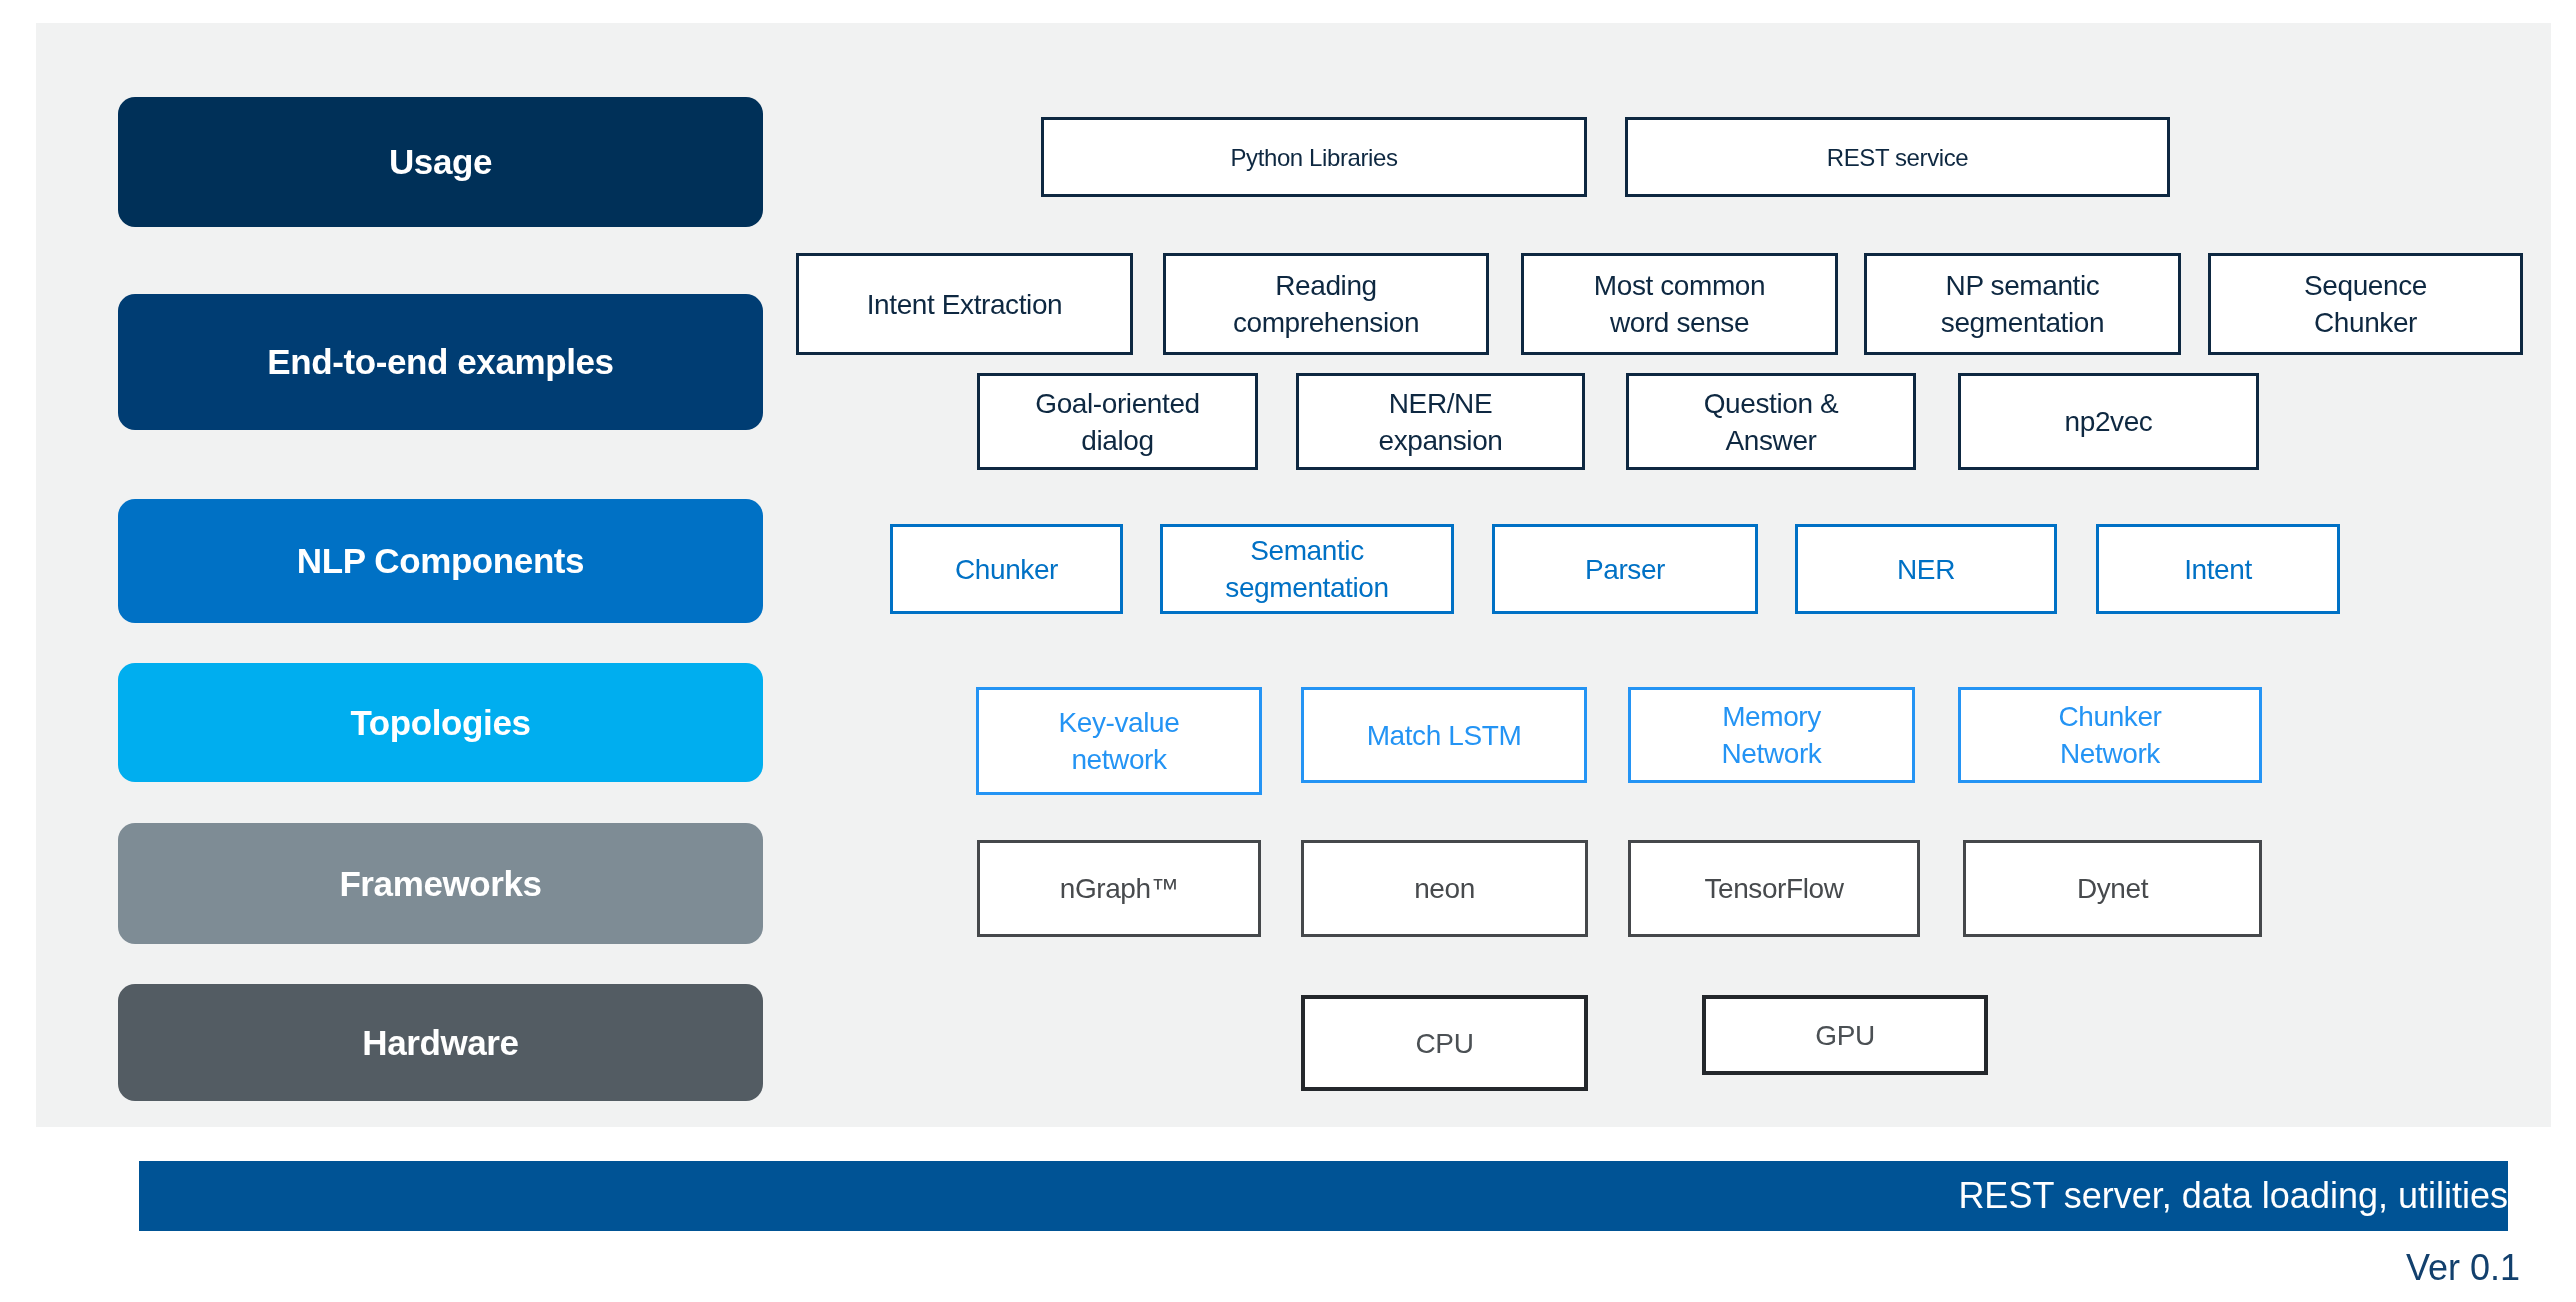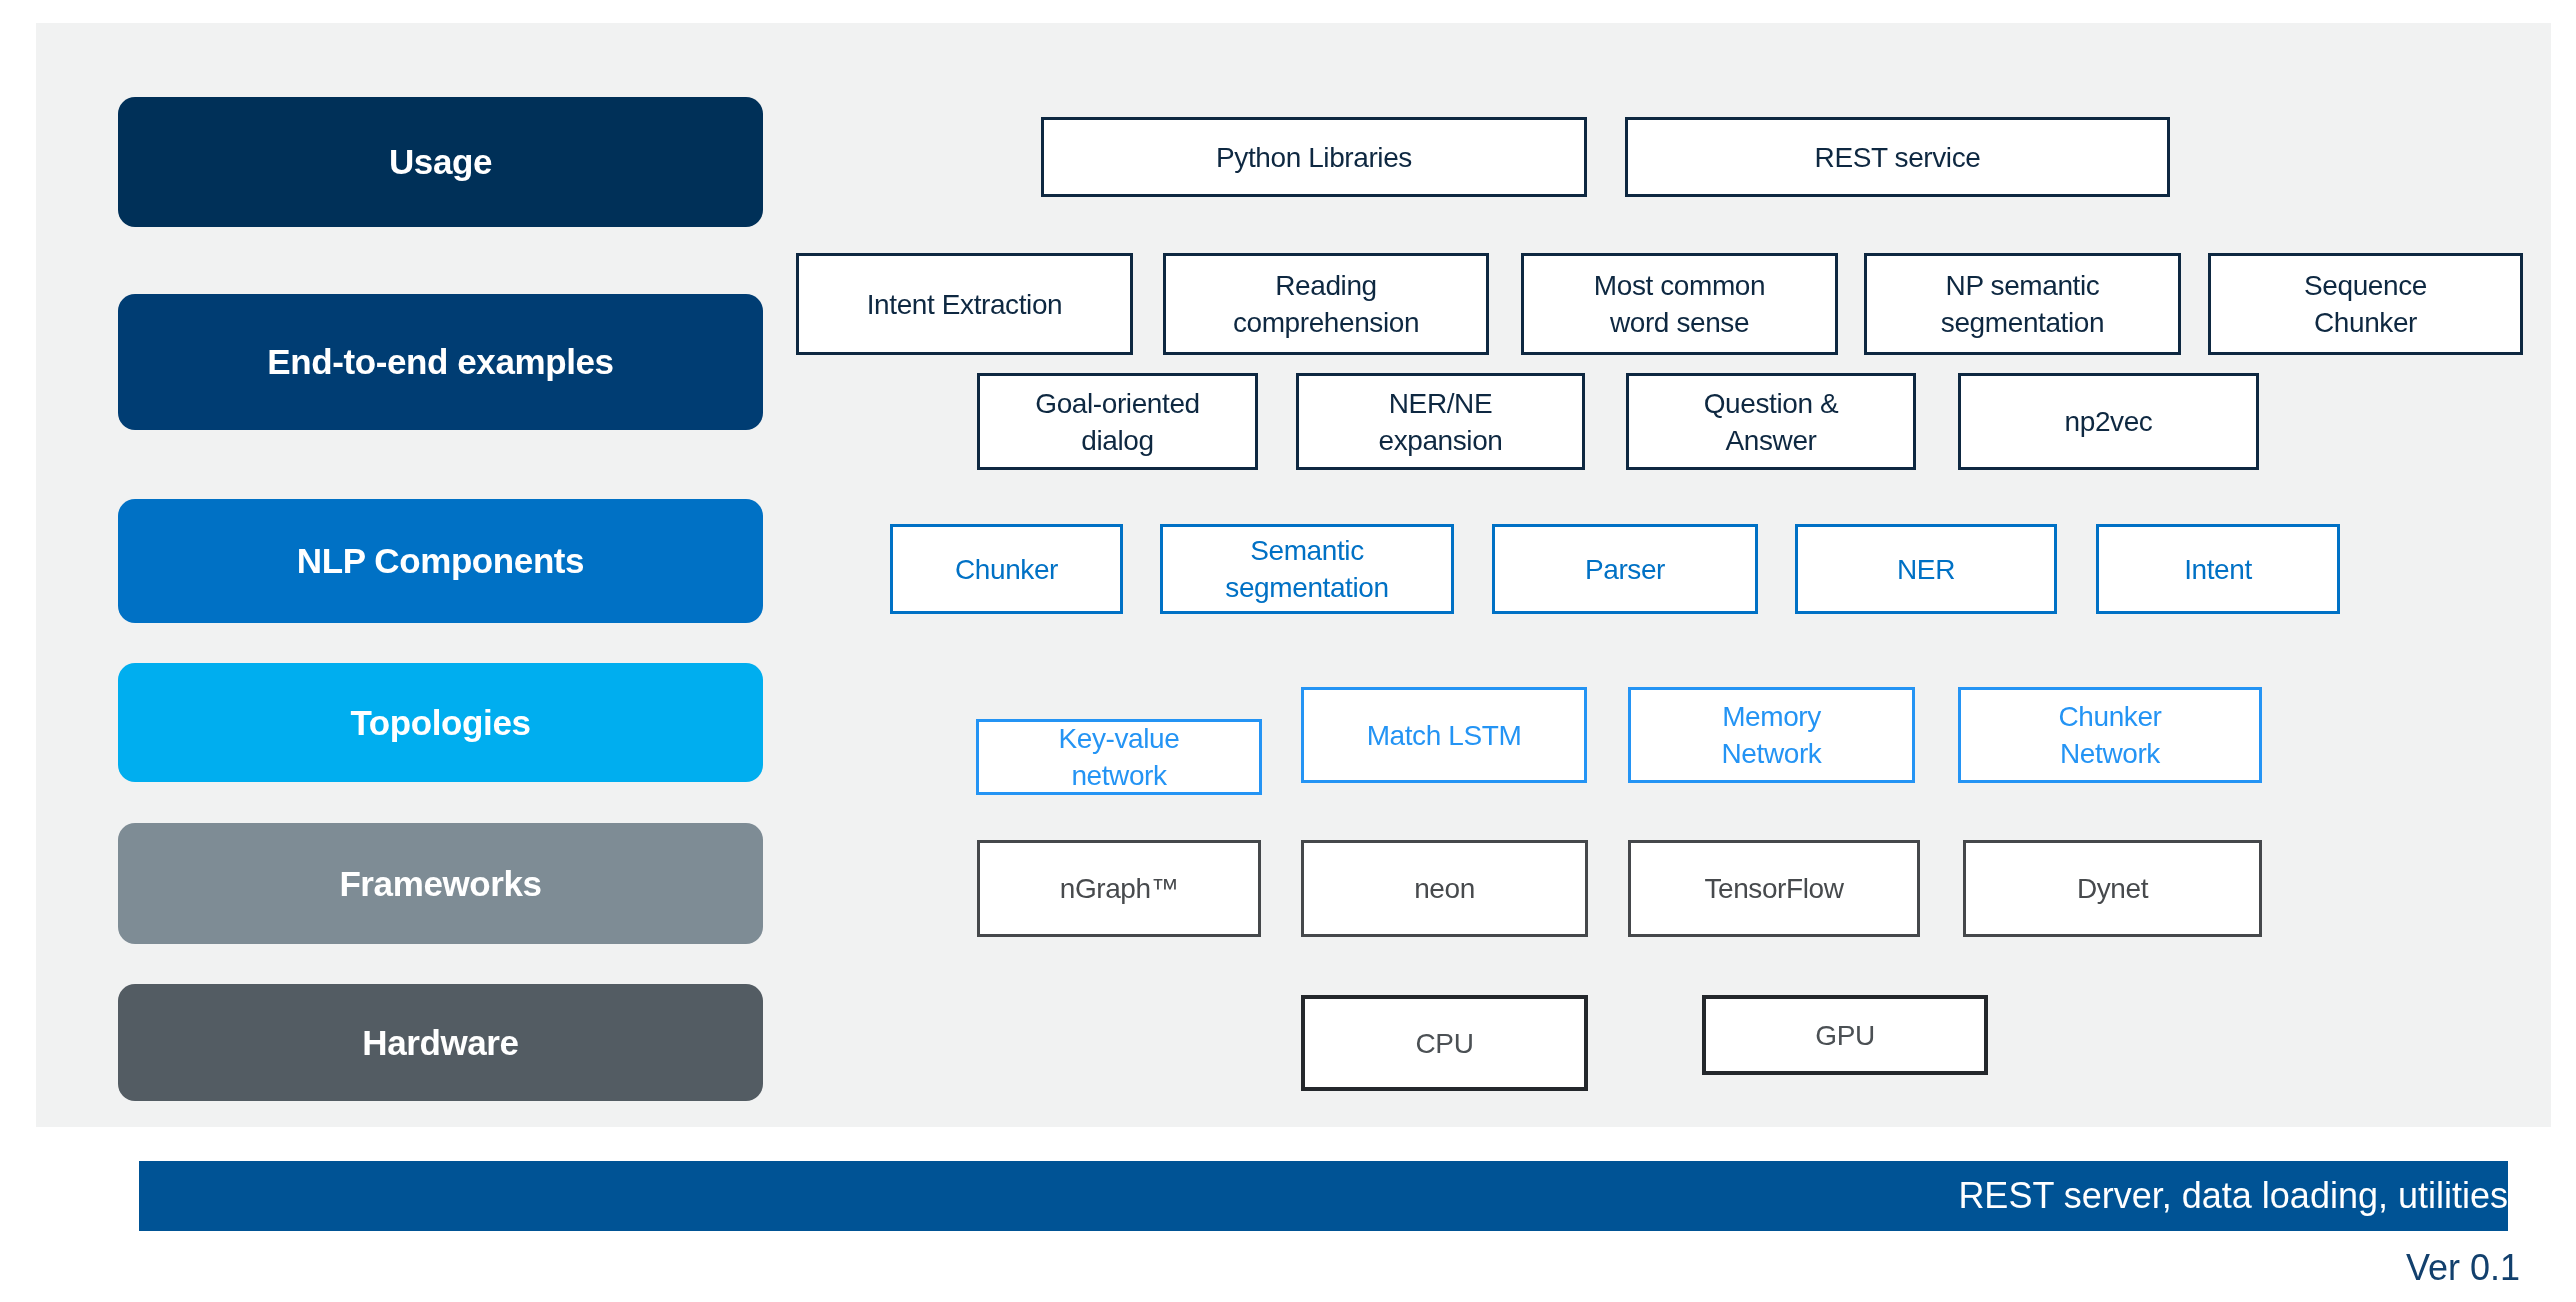--- a/index.html
+++ b/index.html
@@ -58,21 +58,21 @@
     line-height: 37px;
     letter-spacing: -0.4px;
     box-sizing: border-box;
   }
   .box .ln { display: block; }
   .navy { border: 3.9px solid #0e2841; color: #0e2841; }
   .blue { border: 3.9px solid #0071c5; color: #0071c5; }
   .cyan { border: 3.9px solid #2494f4; color: #2494f4; }
   .gray { border: 3.9px solid #45484b; color: #474a4d; }
   .dark { border: 4.7px solid #24282c; color: #4b5054; }
-  .usage-box { font-size: 28px; }
+  .usage-box { font-size: 24px; }
 
   .bottom-bar {
     position: absolute;
     left: 139px;
     top: 1161px;
     width: 2369px;
     height: 70px;
     background: #005395;
     color: #ffffff;
     display: flex;
@@ -166,21 +166,21 @@
     <div class="box blue" style="left:1456px; top:501px; width:266px; height:90px;">
       <span class="ln">Parser</span>
     </div>
     <div class="box blue" style="left:1759px; top:501px; width:262px; height:90px;">
       <span class="ln">NER</span>
     </div>
     <div class="box blue" style="left:2060px; top:501px; width:244px; height:90px;">
       <span class="ln">Intent</span>
     </div>
 
-    <div class="box cyan" style="left:940px; top:664px; width:286px; height:76px;margin-top:32px;">
+    <div class="box cyan" style="left:940px; top:664px; width:286px; height:108px;">
       <span class="ln">Key-value</span>
       <span class="ln">network</span>
     </div>
     <div class="box cyan" style="left:1265px; top:664px; width:286px; height:96px;">
       <span class="ln">Match LSTM</span>
     </div>
     <div class="box cyan" style="left:1592px; top:664px; width:287px; height:96px;">
       <span class="ln">Memory</span>
       <span class="ln">Network</span>
     </div>

